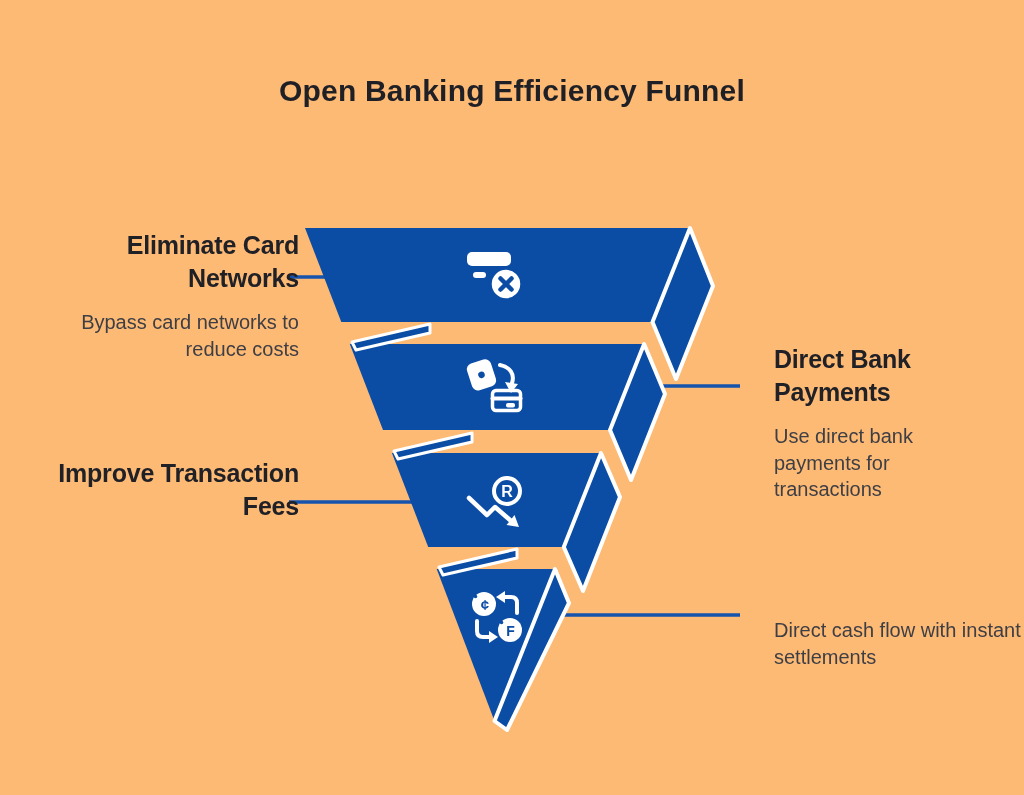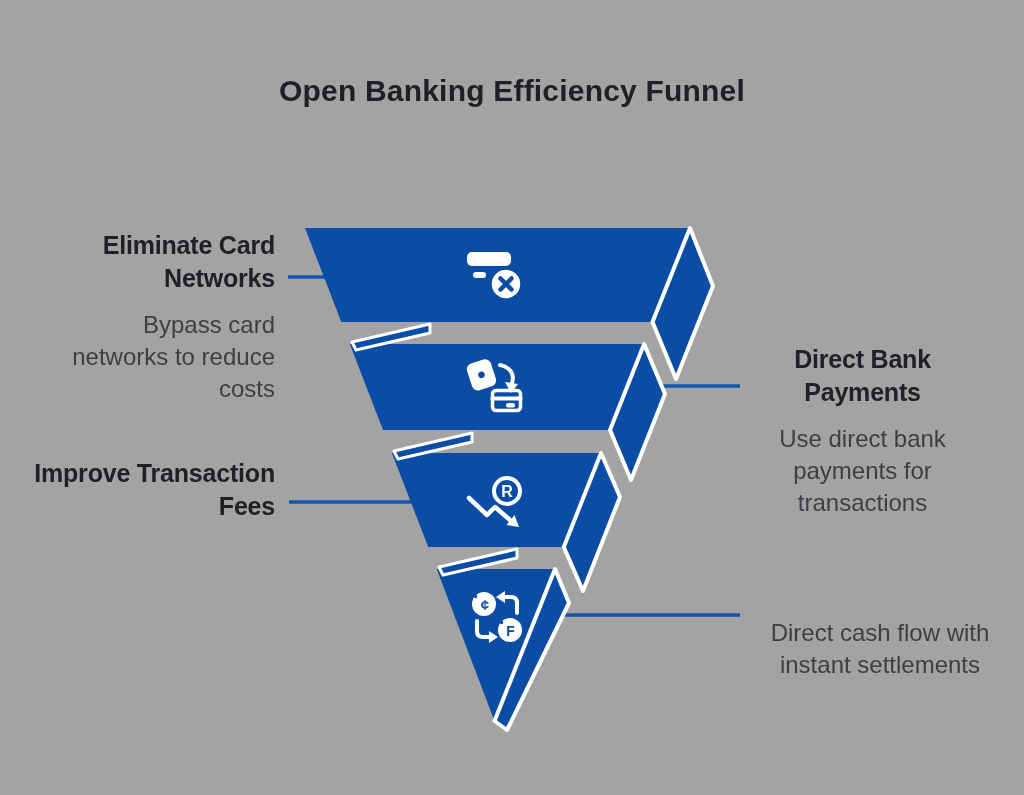--- a/index.html
+++ b/index.html
@@ -1,37 +1,37 @@
 <!DOCTYPE html>
 <html><head>
 <meta charset="utf-8">
 <style>
   html,body{margin:0;padding:0;background:#ffffff;}
   .canvas{
-    position:relative;width:1024px;height:795px;background:#a3a3a3;
+    position:relative;width:1024px;height:795px;background:#fdba74;
     font-family:"Liberation Sans",sans-serif;overflow:hidden;
   }
   .title{
     position:absolute;top:74px;left:0;right:0;text-align:center;
     font-size:30px;font-weight:700;color:#1F1F26;letter-spacing:0.2px;
   }
   svg.funnel{position:absolute;left:0;top:0;width:1024px;height:795px;}
   .face{fill:#0B4DA5;}
   .side{fill:#0B4DA5;stroke:#ffffff;stroke-width:4;stroke-linejoin:round;}
   .lip{fill:#0B4DA5;stroke:#ffffff;stroke-width:3;stroke-linejoin:round;}
   .connector{stroke:#1553AC;stroke-width:3.5;}
-  .step-label{position:absolute;}
+  .step-label{position:absolute;margin-left:24px;}
   .step-label.left{text-align:right;}
-  .step-label.right{text-align:center;}
+  .step-label.right{text-align:left;}
   .step-label h2{
     margin:0;font-size:25px;font-weight:700;color:#202027;
     line-height:1.32;letter-spacing:-0.2px;
   }
   .step-label p{
-    margin:14px 0 0;font-size:24px;color:#3E3E45;line-height:1.33;
+    margin:14px 0 0;font-size:20px;color:#3E3E45;line-height:1.33;
   }
   .icon-stroke{fill:none;stroke:#ffffff;stroke-linecap:round;stroke-linejoin:round;}
   .icon-fill{fill:#ffffff;}
   .icon-glyph{fill:#0B4DA5;font-family:"Liberation Sans",sans-serif;font-weight:700;}
   .icon-glyph-white{fill:#ffffff;font-family:"Liberation Sans",sans-serif;font-weight:700;}
 </style>
 </head>
 <body>
 
 <div class="canvas">

